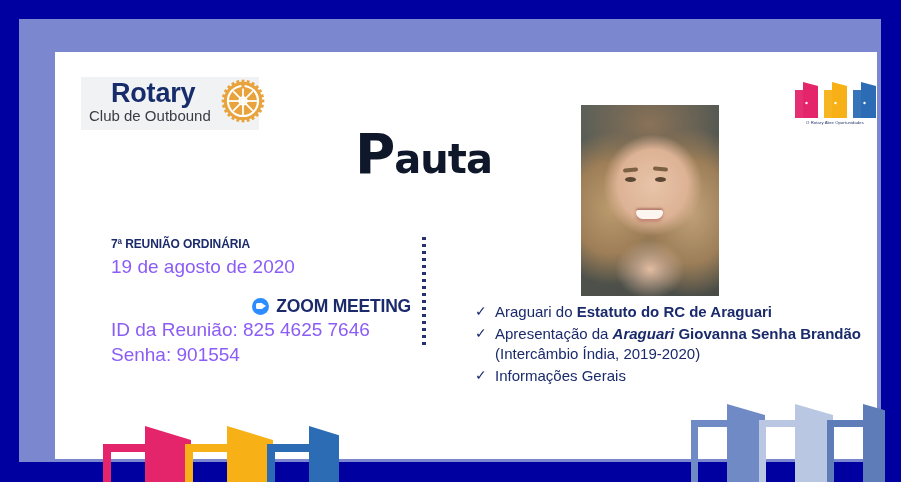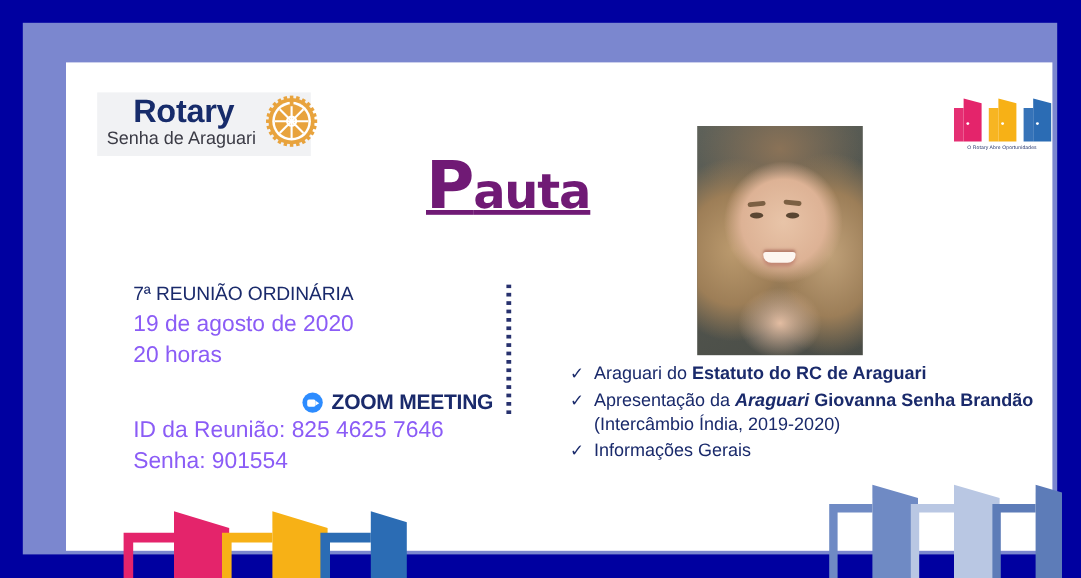--- a/index.html
+++ b/index.html
@@ -59,30 +59,29 @@
     font-size: 4.2px; color: #25356d;
     letter-spacing: 0.1px; white-space: nowrap;
   }
 
   
   #page-title {
     position: absolute; left: 300px; top: 80px;
     font-family: "DejaVu Sans", sans-serif;
     font-weight: bold;
     font-size: 40px;
-    color: #701a75;
+    color: #0f172a;
     letter-spacing: -1px;
-    text-decoration: underline;
   }
   #page-title .cap { font-size: 55px; line-height: 0.8; }
 
   
   #meeting-info { position: absolute; left: 56px; top: 185px; width: 300px; }
   #meeting-heading {
-    font-size: 16px; font-weight: normal; color: #1a2a6b;
+    font-size: 12px; font-weight: bold; color: #1a2a6b;
     letter-spacing: -0.1px; margin-bottom: 3px;
   }
   .meeting-line { font-size: 19px; color: #8b5cf6; line-height: 1.35; }
   #zoom-row { display: flex; align-items: center; margin-top: 16px; justify-content: flex-end; }
   #zoom-icon {
     width: 17px; height: 17px; border-radius: 50%;
     background: #2d8cff; position: relative; margin-right: 7px;
     flex: none;
   }
   #zoom-icon::after {
@@ -166,21 +165,21 @@
 </style>
 </head>
 <body>
 
 <div id="slide-frame-outer">
   <div id="slide-frame-inner">
     <div id="slide-panel">
 
       <div id="rotary-logo-block">
         <span id="rotary-wordmark">Rotary</span>
-        <span id="rotary-subtext">Senha de Araguari</span>
+        <span id="rotary-subtext">Club de Outbound</span>
         <svg id="rotary-wheel-icon" viewBox="0 0 100 100">
           <g fill="#e8a33d">
             <g id="teeth">
                 <rect x="47.2" y="9" width="5.6" height="10" fill="#e8a33d" transform="rotate(0 50 50)"></rect>
                 <rect x="47.2" y="9" width="5.6" height="10" fill="#e8a33d" transform="rotate(15 50 50)"></rect>
                 <rect x="47.2" y="9" width="5.6" height="10" fill="#e8a33d" transform="rotate(30 50 50)"></rect>
                 <rect x="47.2" y="9" width="5.6" height="10" fill="#e8a33d" transform="rotate(45 50 50)"></rect>
                 <rect x="47.2" y="9" width="5.6" height="10" fill="#e8a33d" transform="rotate(60 50 50)"></rect>
                 <rect x="47.2" y="9" width="5.6" height="10" fill="#e8a33d" transform="rotate(75 50 50)"></rect>
                 <rect x="47.2" y="9" width="5.6" height="10" fill="#e8a33d" transform="rotate(90 50 50)"></rect>
@@ -233,21 +232,20 @@
           </g>
         </svg>
         <div id="theme-logo-caption">O Rotary Abre Oportunidades</div>
       </div>
 
       <div id="page-title"><span class="cap">P</span><span>auta</span></div>
 
       <div id="meeting-info">
         <div id="meeting-heading">7ª REUNIÃO ORDINÁRIA</div>
         <div class="meeting-line">19 de agosto de 2020</div>
-        <div class="meeting-line">20 horas</div>
         <div id="zoom-row">
           <span id="zoom-icon"></span>
           <span id="zoom-label">ZOOM MEETING</span>
         </div>
         <div class="meeting-line">ID da Reunião: 825 4625 7646</div>
         <div class="meeting-line">Senha: 901554</div>
       </div>
 
       <div id="dotted-divider"></div>
 

